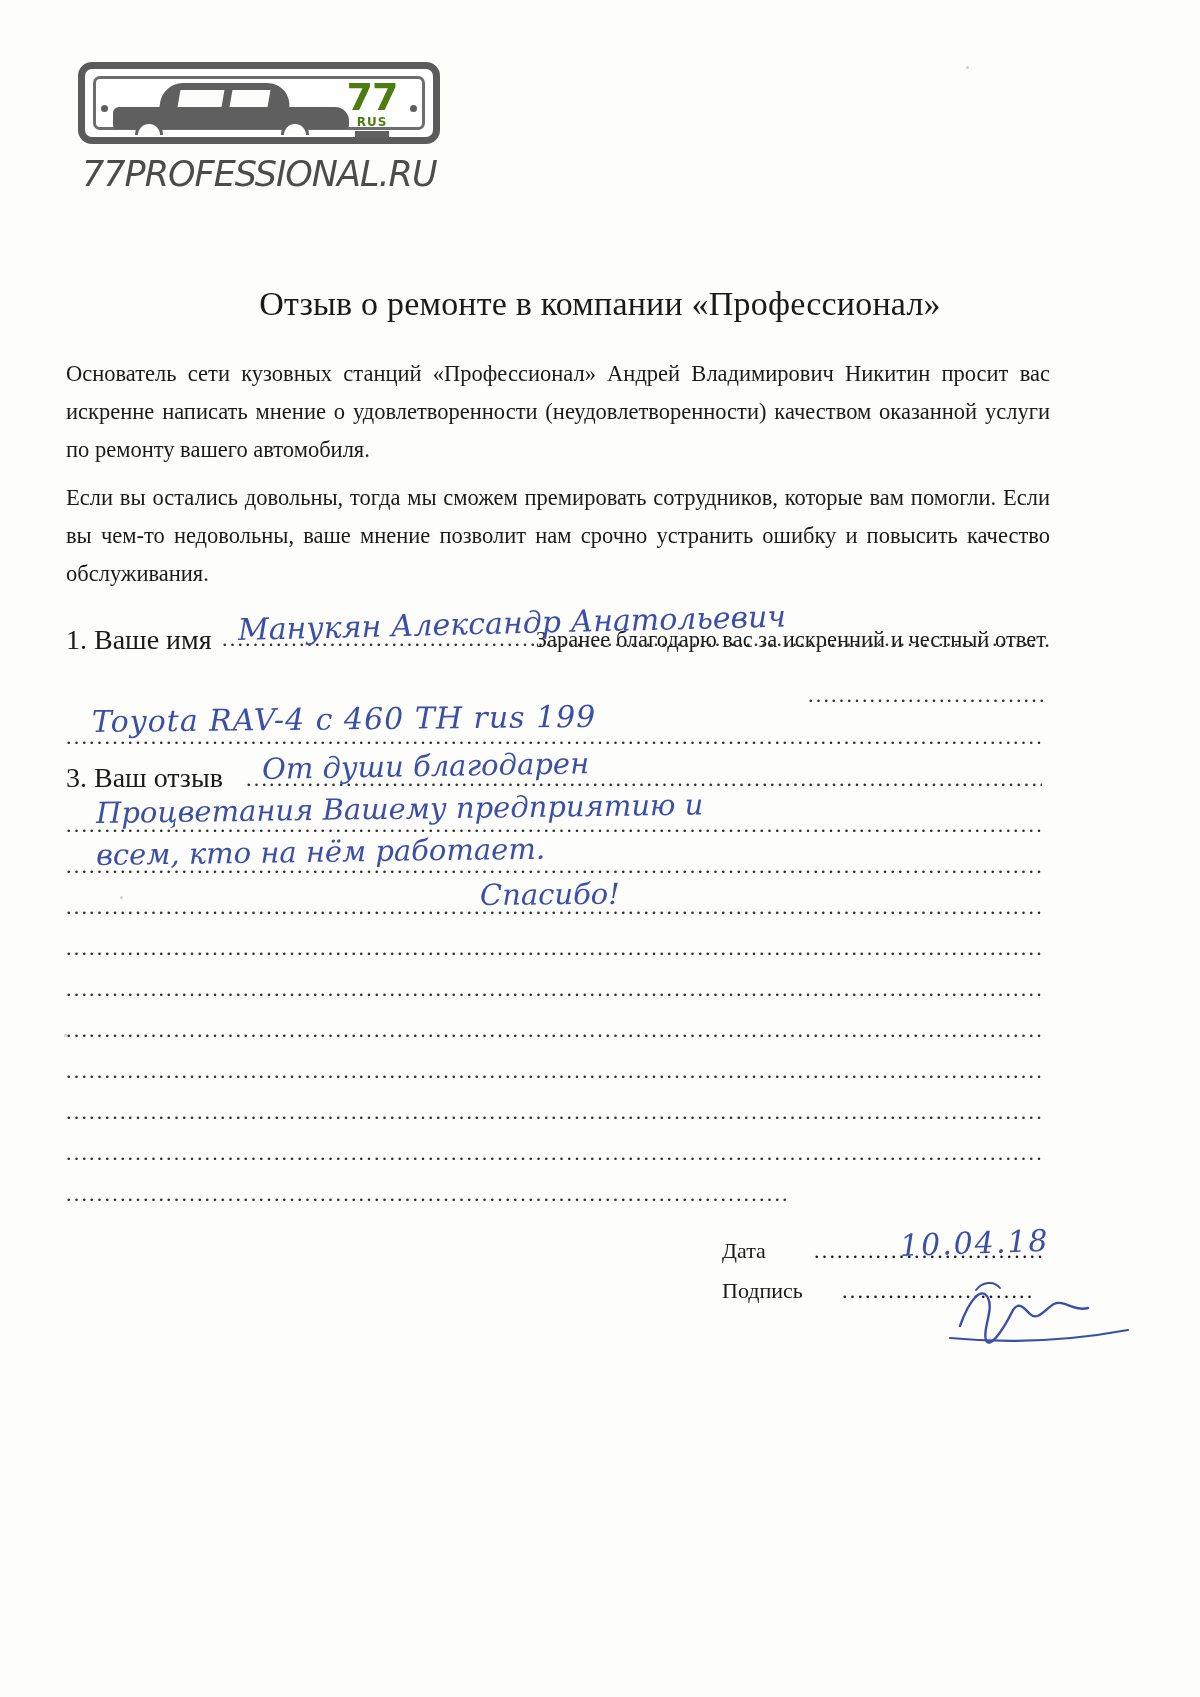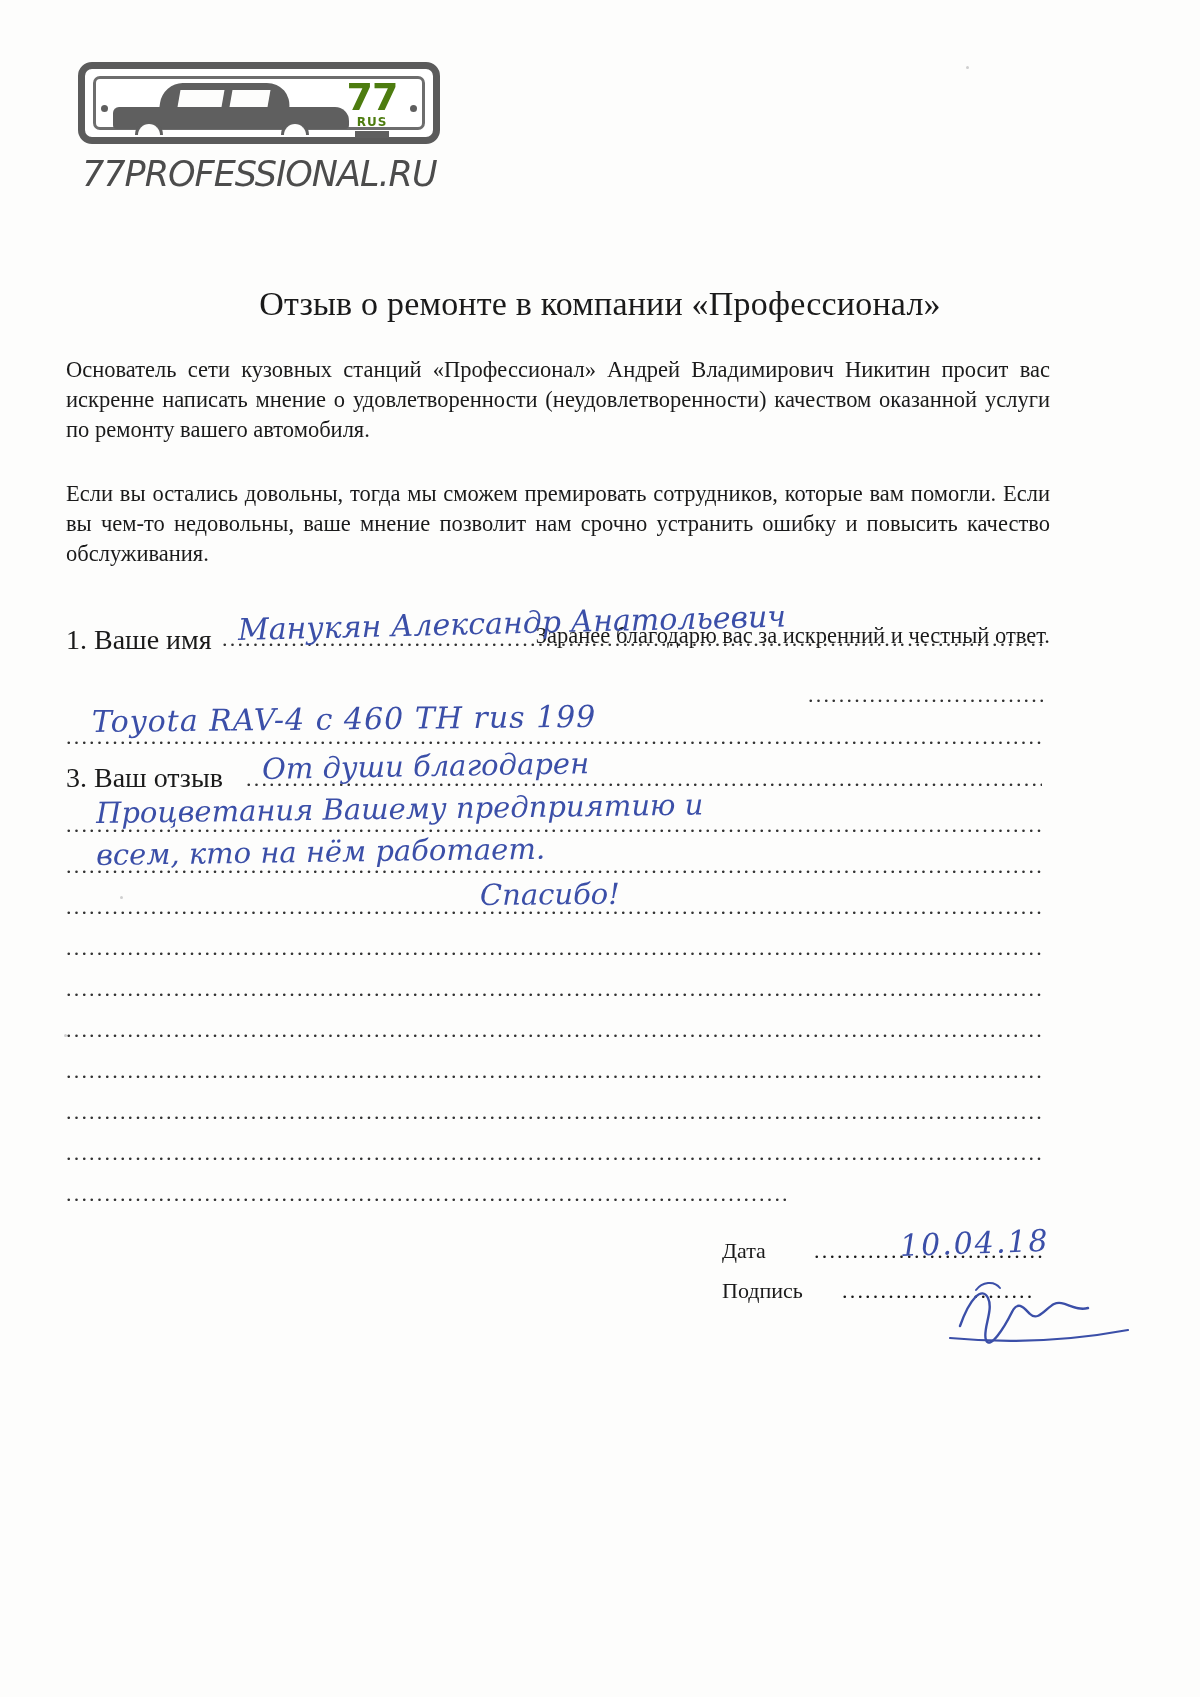--- a/index.html
+++ b/index.html
@@ -169,21 +169,21 @@
     font-size: 34px;
     font-weight: normal;
     letter-spacing: 0.2px;
   }
 
   .para {
     position: absolute;
     left: 66px;
     width: 984px;
     font-size: 22.5px;
-    line-height: 30px;
+    line-height: 38px;
     text-align: justify;
   }
   .para-1 { top: 332px; }
   .para-2 { top: 456px; }
   .para-3 { top: 578px; text-align: right; margin-top: 43px; }
 
   .q-label {
     position: absolute;
     font-size: 28px;
     white-space: nowrap;

